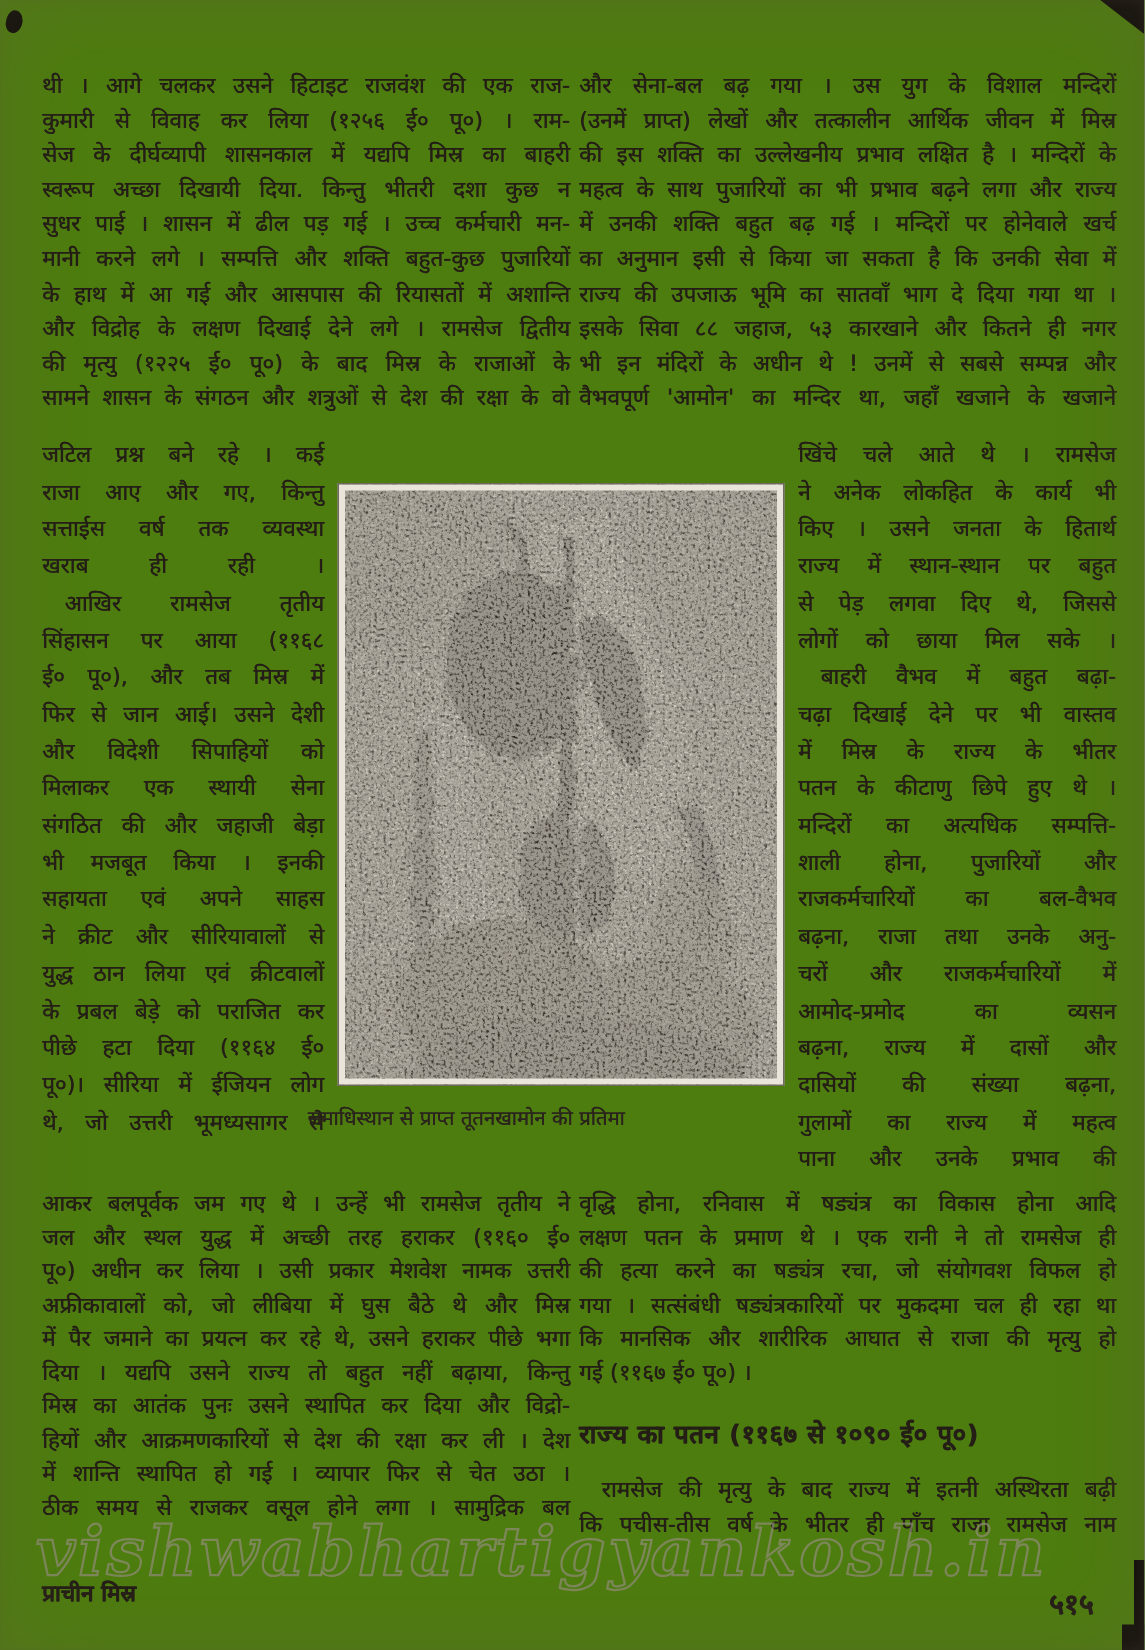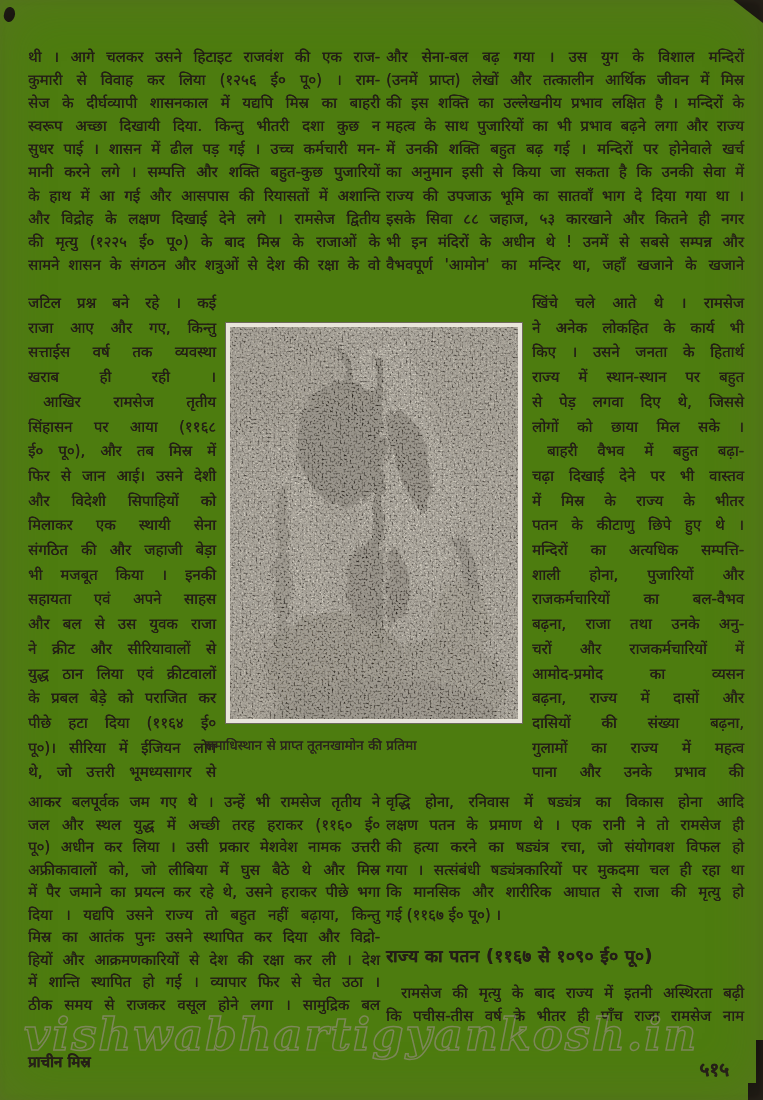--- a/index.html
+++ b/index.html
@@ -78,21 +78,20 @@
       <div class="tline">खराब ही रही ।</div>
       <div class="tline"> आखिर रामसेज तृतीय</div>
       <div class="tline">सिंहासन पर आया (११६८</div>
       <div class="tline">ई० पू०), और तब मिस्र में</div>
       <div class="tline">फिर से जान आई। उसने देशी</div>
       <div class="tline">और विदेशी सिपाहियों को</div>
       <div class="tline">मिलाकर एक स्थायी सेना</div>
       <div class="tline">संगठित की और जहाजी बेड़ा</div>
       <div class="tline">भी मजबूत किया । इनकी</div>
       <div class="tline">सहायता एवं अपने साहस</div>
-      <div class="tline">और बल से उस युवक राजा</div>
       <div class="tline">ने क्रीट और सीरियावालों से</div>
       <div class="tline">युद्ध ठान लिया एवं क्रीटवालों</div>
       <div class="tline">के प्रबल बेड़े को पराजित कर</div>
       <div class="tline">पीछे हटा दिया (११६४ ई०</div>
       <div class="tline">पू०)। सीरिया में ईजियन लोग</div>
       <div class="tline">थे, जो उत्तरी भूमध्यसागर से</div>
     </div>
 
   <div class="block lh-c" style="left:28px;top:791px;width:352px;">
       <div class="tline">आकर बलपूर्वक जम गए थे । उन्हें भी रामसेज तृतीय ने</div>

